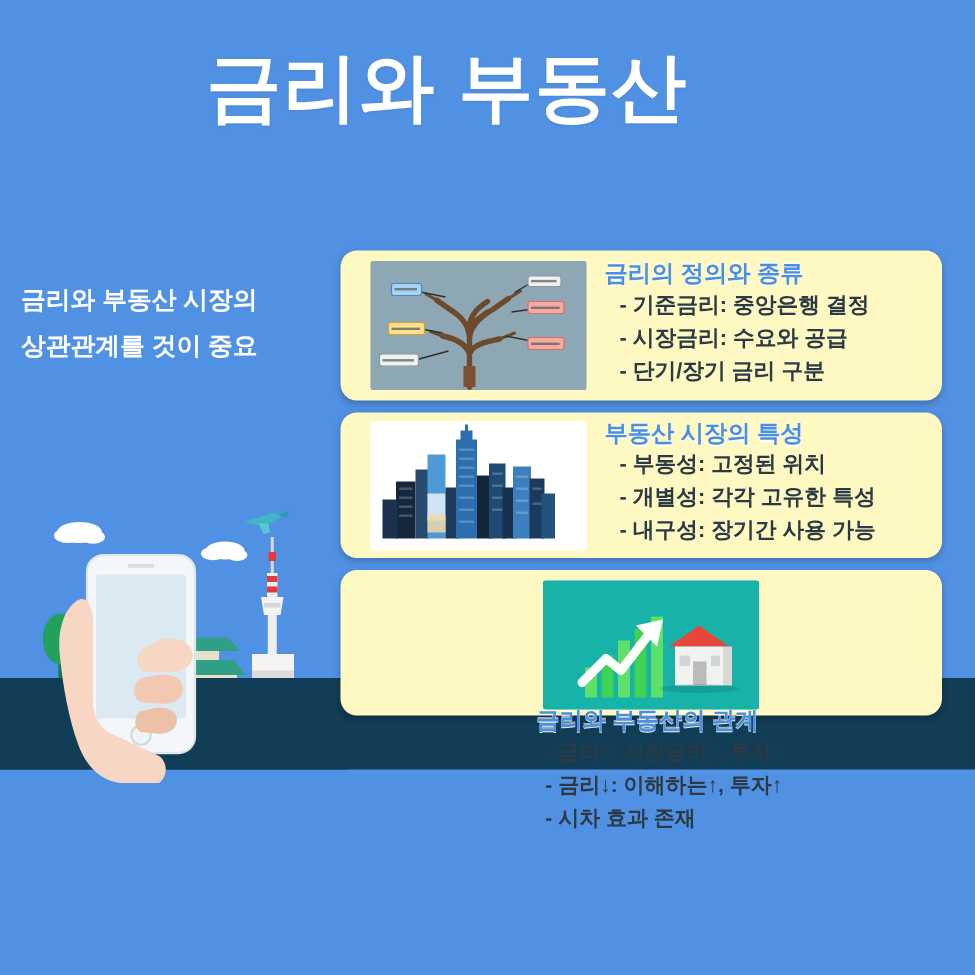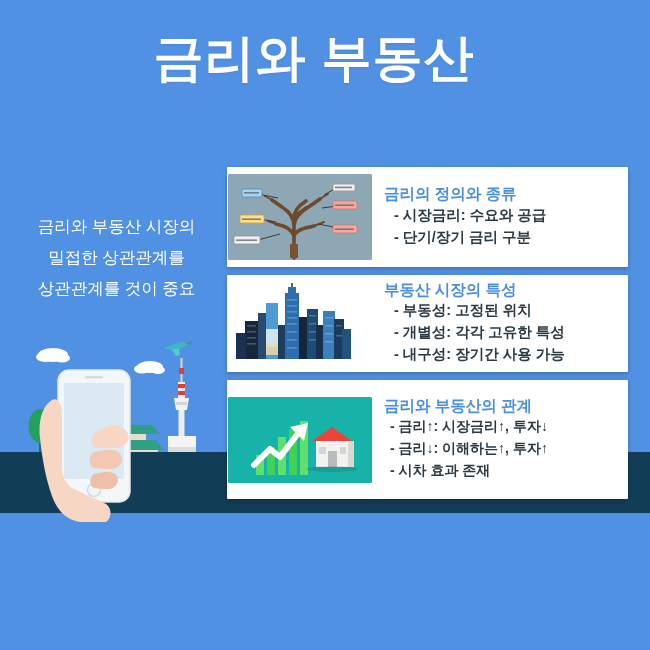--- a/index.html
+++ b/index.html
@@ -36,35 +36,33 @@
     top: 30px;
     width: 596px;
     text-align: center;
     color: #ffffff;
     font-size: 50px;
     font-weight: bold;
     letter-spacing: 1px;
     line-height: 1.12;
     z-index: 6;
     text-shadow: 0 1px 2px rgba(0,0,0,0.08);
-    margin-left: 16px;
   }
 
   
   .lede {
     position: absolute;
     left: 14px;
-    top: 211px;
+    top: 185px;
     width: 205px;
     color: #ffffff;
     font-size: 16.5px;
-    font-weight: 400;
+    font-weight: 700;
     line-height: 31px;
     z-index: 6;
-    text-align: center;
   }
   .lede-line { display: block; white-space: nowrap; }
 
   
   .illus {
     position: absolute;
     left: 0;
     top: 330px;
     width: 232px;
     height: 200px;
@@ -75,31 +73,31 @@
   .cards {
     position: absolute;
     left: 227px;
     top: 167px;
     width: 401px;
     z-index: 5;
   }
   .card {
     position: relative;
     width: 401px;
-    background: #ffffff;
-    border-radius: 1px;
+    background: #fef9c3;
+    border-radius: 11px;
     box-shadow: 0 2px 5px rgba(0,0,0,0.22);
     display: flex;
     align-items: center;
-    padding: 7px 8px 7px 1px;
+    padding: 7px 8px 7px 20px;
     margin-bottom: 8px;
   }
   .card-1 { height: 100px; }
   .card-2 { height: 97px; justify-content: flex-end; }
-  .card-3 { height: 119px; }
+  .card-3 { height: 97px; flex-direction: column; }
 
   .thumb {
     position: relative;
     flex: 0 0 auto;
     width: 144px;
     height: 86px;
     overflow: hidden;
     border-radius: 2px;
   }
   .card-2 .thumb { background: #ffffff; }
@@ -138,21 +136,20 @@
 </style>
 </head>
 <body>
 
 <div id="poster">
 
   <div class="title">금리와 부동산</div>
 
   <div class="lede">
     <span class="lede-line">금리와 부동산 시장의</span>
-    <span class="lede-line">밀접한 상관관계를</span>
     <span class="lede-line">상관관계를 것이 중요</span>
   </div>
 
   <svg class="illus" viewBox="0 0 232 200" width="232" height="200">
 
     <g>
       <ellipse cx="53" cy="25" rx="15" ry="7" fill="#ffffff"></ellipse>
       <ellipse cx="45" cy="27" rx="9" ry="5" fill="#ffffff"></ellipse>
       <ellipse cx="62" cy="28" rx="8" ry="4.5" fill="#ffffff"></ellipse>
     </g>
@@ -251,20 +248,21 @@
             <rect x="107" y="30.4" width="19" height="1.6"></rect>
             <rect x="107" y="54.4" width="19" height="1.6"></rect>
             <rect x="14" y="44.4" width="19" height="1.6"></rect>
             <rect x="8" y="65.4" width="21" height="1.6"></rect>
           </g>
         </svg>
       </div>
       <div class="card-body">
         <div class="card-heading">금리의 정의와 종류</div>
         <ul class="bullets">
+          <li class="bullet">- 기준금리: 중앙은행 결정</li>
           <li class="bullet">- 시장금리: 수요와 공급</li>
           <li class="bullet">- 단기/장기 금리 구분</li>
         </ul>
       </div>
     </div>
 
     <div class="card card-2">
       <div class="thumb">
         <svg viewBox="0 0 144 86" width="144" height="86">
           <rect x="0" y="0" width="144" height="86" fill="#ffffff"></rect>

